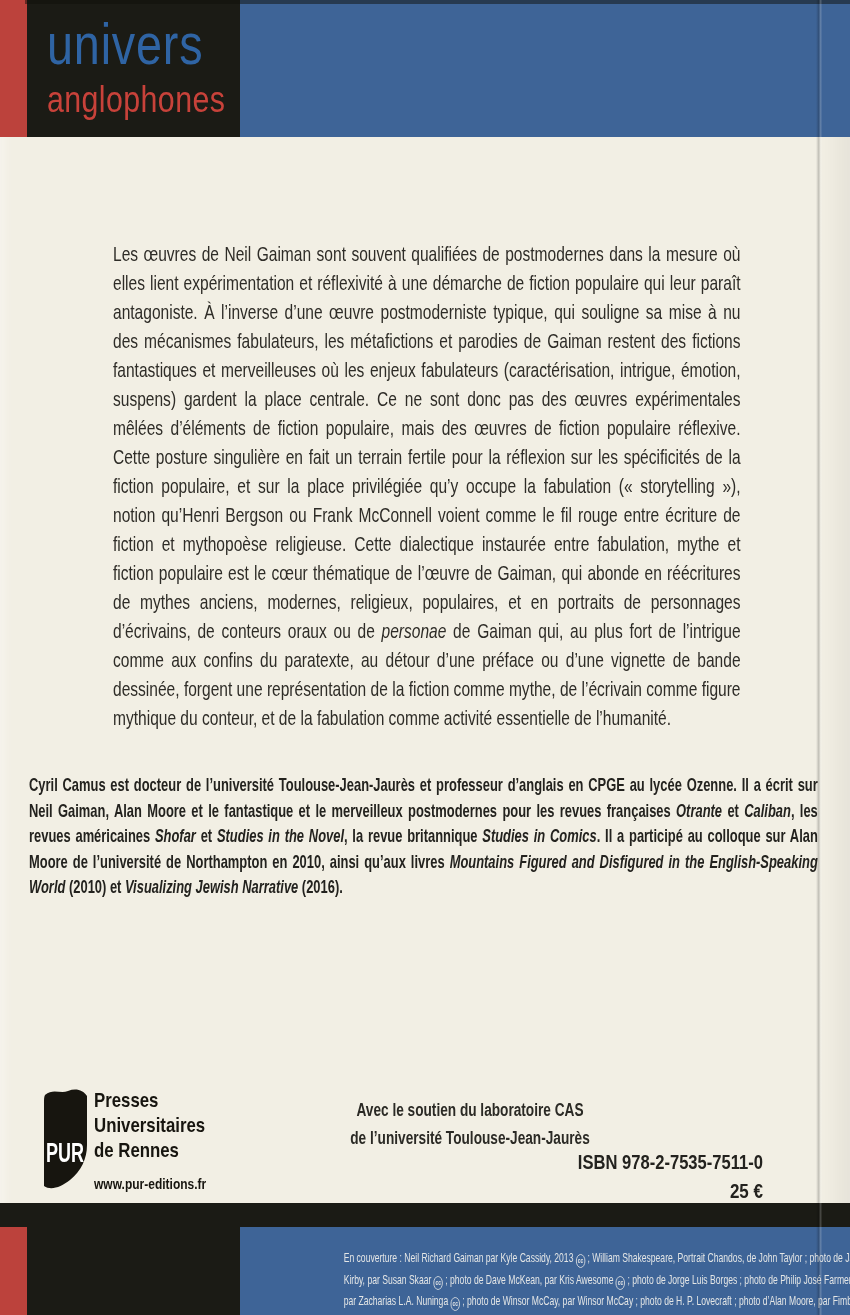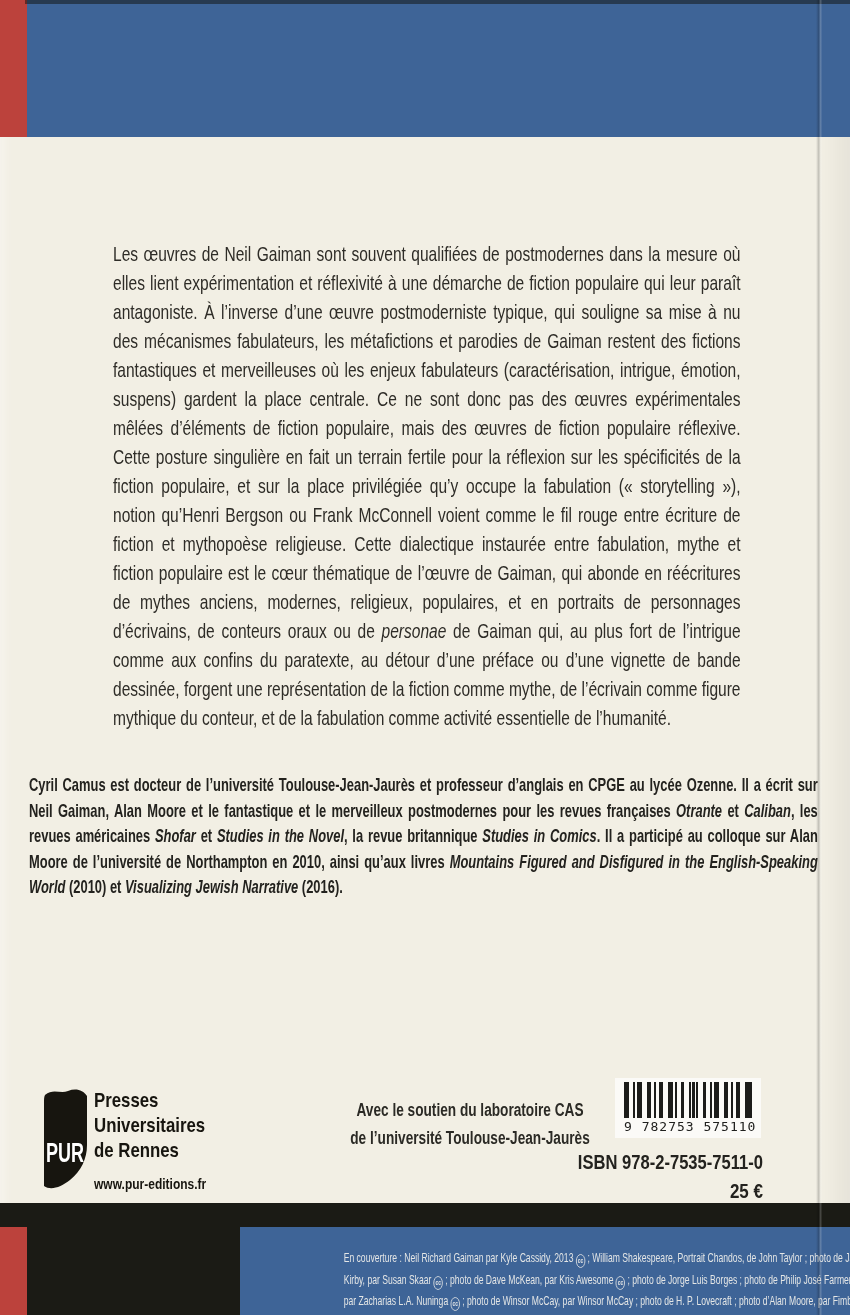--- a/index.html
+++ b/index.html
@@ -82,20 +82,24 @@
   .crease{position:absolute;left:816px;top:0;width:6px;height:1315px;
     background:linear-gradient(90deg, rgba(0,0,0,0) 0%, rgba(0,0,0,0.2) 45%, rgba(255,255,255,0.22) 80%, rgba(0,0,0,0) 100%);}
 </style>
 </head>
 <body>
 
 <div class="page">
 
   <div class="top-band">
     <div class="strip-red"></div>
+    <div class="block-black">
+      <div class="series-l1">univers</div>
+      <div class="series-l2">anglophones</div>
+    </div>
   </div>
   <div class="top-edge"></div>
 
   <div class="synopsis"><span>Les œuvres de Neil Gaiman sont souvent qualifiées de postmodernes dans la mesure où elles lient expérimentation et réflexivité à une démarche de fiction populaire qui leur paraît antagoniste. À l’inverse d’une œuvre postmoderniste typique, qui souligne sa mise à nu des mécanismes fabulateurs, les métafictions et parodies de Gaiman restent des fictions fantastiques et merveilleuses où les enjeux fabulateurs (caractérisation, intrigue, émotion, suspens) gardent la place centrale. Ce ne sont donc pas des œuvres expérimentales mêlées d’éléments de fiction populaire, mais des œuvres de fiction populaire réflexive. Cette posture singulière en fait un terrain fertile pour la réflexion sur les spécificités de la fiction populaire, et sur la place privilégiée qu’y occupe la fabulation (« storytelling »), notion qu’Henri Bergson ou Frank McConnell voient comme le fil rouge entre écriture de fiction et mythopoèse religieuse. Cette dialectique instaurée entre fabulation, mythe et fiction populaire est le cœur thématique de l’œuvre de Gaiman, qui abonde en réécritures de mythes anciens, modernes, religieux, populaires, et en portraits de personnages d’écrivains, de conteurs oraux ou de </span><span style="font-style: italic;">personae</span><span> de Gaiman qui, au plus fort de l’intrigue comme aux confins du paratexte, au détour d’une préface ou d’une vignette de bande dessinée, forgent une représentation de la fiction comme mythe, de l’écrivain comme figure mythique du conteur, et de la fabulation comme activité essentielle de l’humanité.</span></div>
 
   <div class="bio"><span>Cyril Camus est docteur de l’université Toulouse-Jean-Jaurès et professeur d’anglais en CPGE au lycée Ozenne. Il a écrit sur Neil Gaiman, Alan Moore et le fantastique et le merveilleux postmodernes pour les revues françaises </span><span style="font-style: italic;">Otrante</span><span> et </span><span style="font-style: italic;">Caliban</span><span>, les revues américaines </span><span style="font-style: italic;">Shofar</span><span> et </span><span style="font-style: italic;">Studies in the Novel</span><span>, la revue britannique </span><span style="font-style: italic;">Studies in Comics</span><span>. Il a participé au colloque sur Alan Moore de l’université de Northampton en 2010, ainsi qu’aux livres </span><span style="font-style: italic;">Mountains Figured and Disfigured in the English-Speaking World</span><span> (2010) et </span><span style="font-style: italic;">Visualizing Jewish Narrative</span><span> (2016).</span></div>
 
   <div class="publisher">
     <svg class="pur-mark" viewBox="0 0 50 106" xmlns="http://www.w3.org/2000/svg">
       <path d="M5,8 C13,1 20,7 28,4 C36,1 43,3 47,9 L47,58 C47,72 41,84 30,93 C21,100 11,104 4,99 L4,16 C4,12 4,10 5,8 Z" fill="#17150f"></path>
@@ -107,24 +111,20 @@
       <div>de Rennes</div>
     </div>
     <div class="pub-site">www.pur-editions.fr</div>
   </div>
 
   <div class="support">
     <div>Avec le soutien du laboratoire CAS</div>
     <div>de l’université Toulouse-Jean-Jaurès</div>
   </div>
 
-  <div class="barcode-box">
-    <div class="bars"></div>
-    <div class="bar-digits">9 782753 575110</div>
-  </div>
 
   <div class="isbn-block">
     <div>ISBN 978-2-7535-7511-0</div>
     <div class="price">25 €</div>
   </div>
 
   <div class="bottom-band">
     <div class="bb-red"></div>
     <div class="bb-blue">
       <div class="credit-line"><span>En couverture : Neil Richard Gaiman par Kyle Cassidy, 2013 </span><span class="cc-icon">cc</span><span> ; William Shakespeare, Portrait Chandos, de John Taylor ; photo de Jack</span></div>

